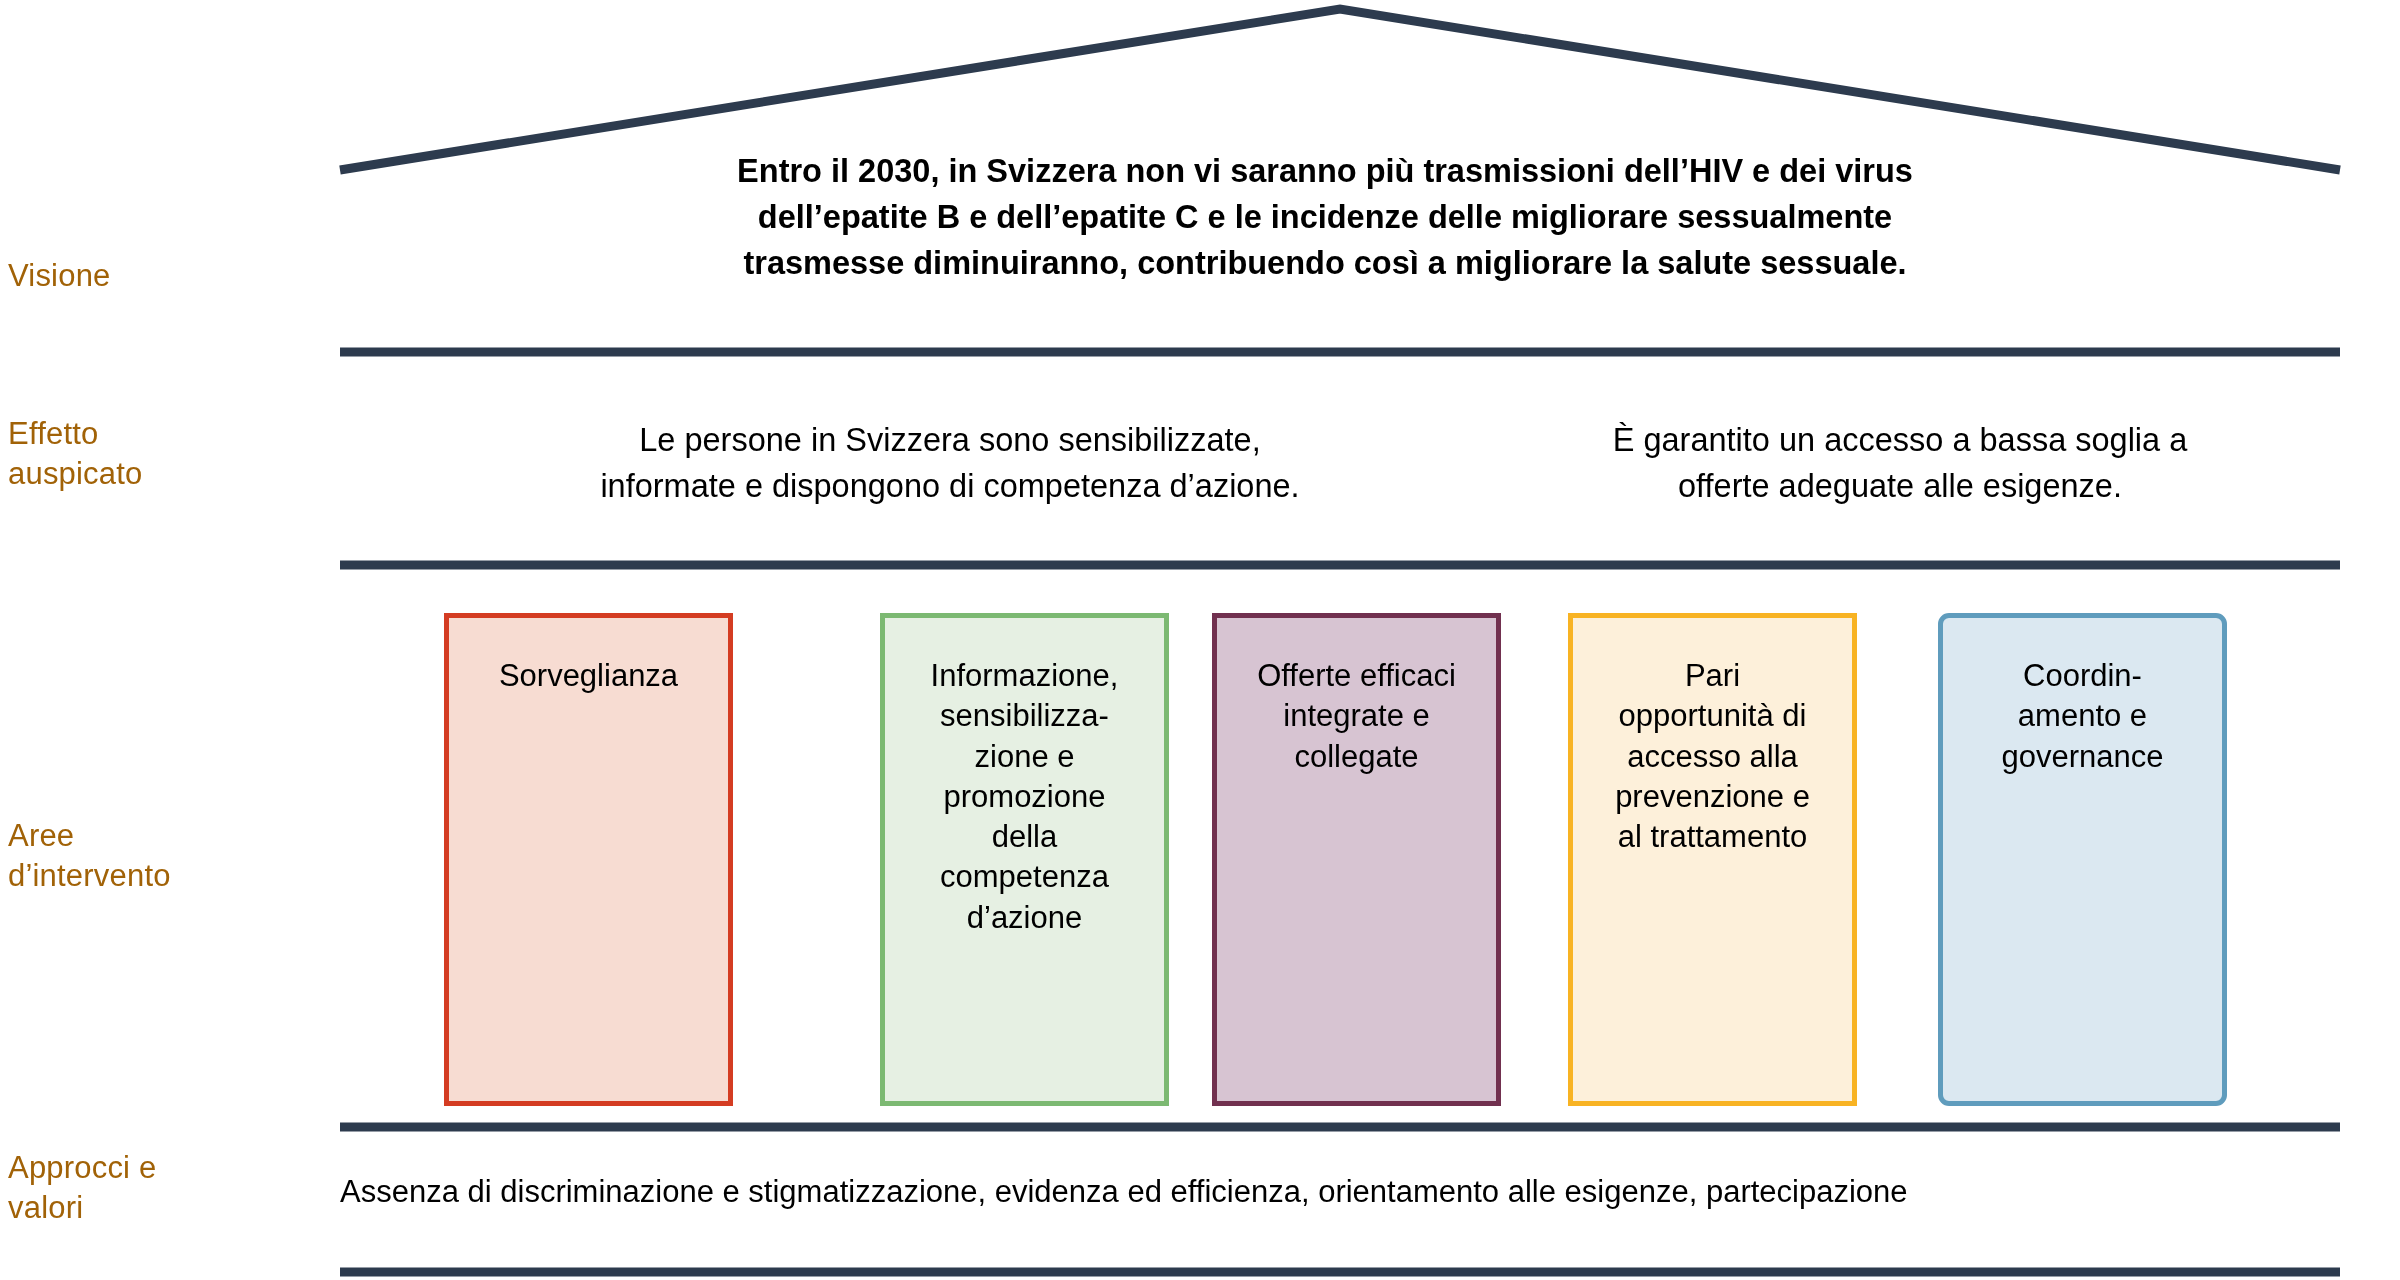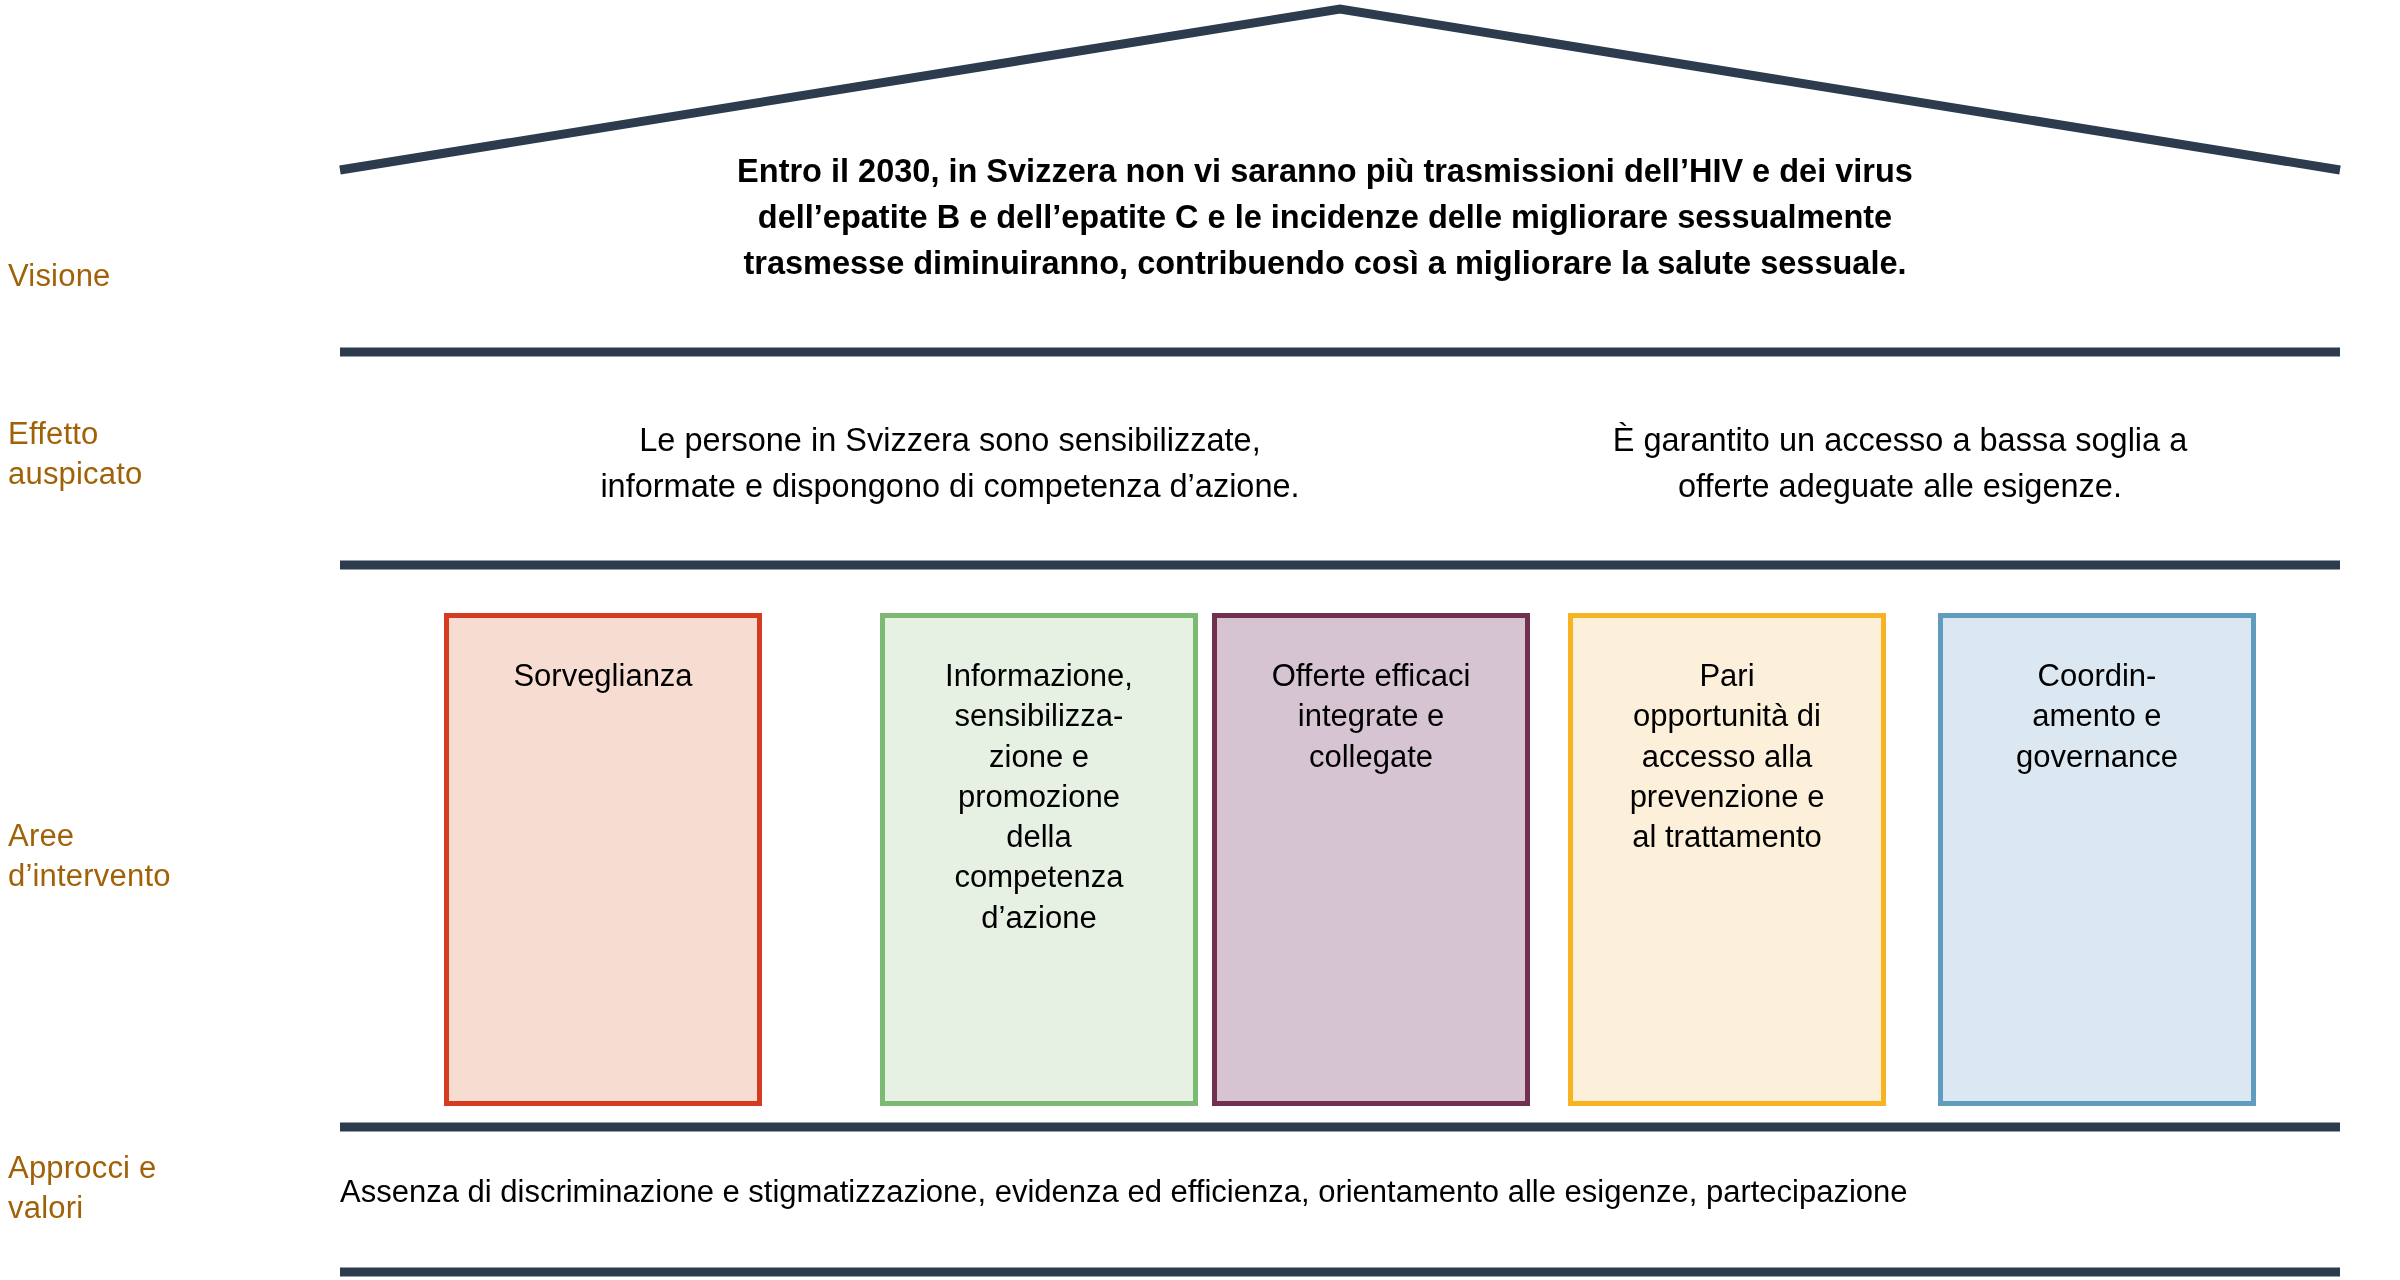--- a/index.html
+++ b/index.html
@@ -57,21 +57,21 @@
     color:#000000;
     white-space:pre-line;
   }
   #outcome-0{left:415px;width:1070px;}
   #outcome-1{left:1455px;width:890px;text-align:center;}
 
   
   .area-box{
     position:absolute;
     top:613px;
-    width:318px;
+    width:289px;
     height:493px;
     box-sizing:border-box;
     border-style:solid;
     border-width:5px;
     display:block;
     text-align:center;
     padding-top:38px;
   }
   .area-box .area-label{
     display:block;
@@ -155,21 +155,21 @@
   </div>
 
   <div class="area-box" id="area-3" style="border-color: rgb(248, 179, 35); background-color: rgb(253, 240, 218);">
     <span class="area-label">Pari
 opportunità di
 accesso alla
 prevenzione e
 al trattamento</span>
   </div>
 
-  <div class="area-box" id="area-4" style="border-color: rgb(95, 156, 189); background-color: rgb(219, 232, 241);">
+  <div class="area-box" id="area-4" style="border-color: rgb(95, 156, 189); background-color: rgb(219, 232, 241); border-radius: 11px;">
     <span class="area-label">Coordin-
 amento e
 governance</span>
   </div>
 
   <div id="values-text">Assenza di discriminazione e stigmatizzazione, evidenza ed efficienza, orientamento alle esigenze, partecipazione</div>
 
 </div>
 
 </body></html>

